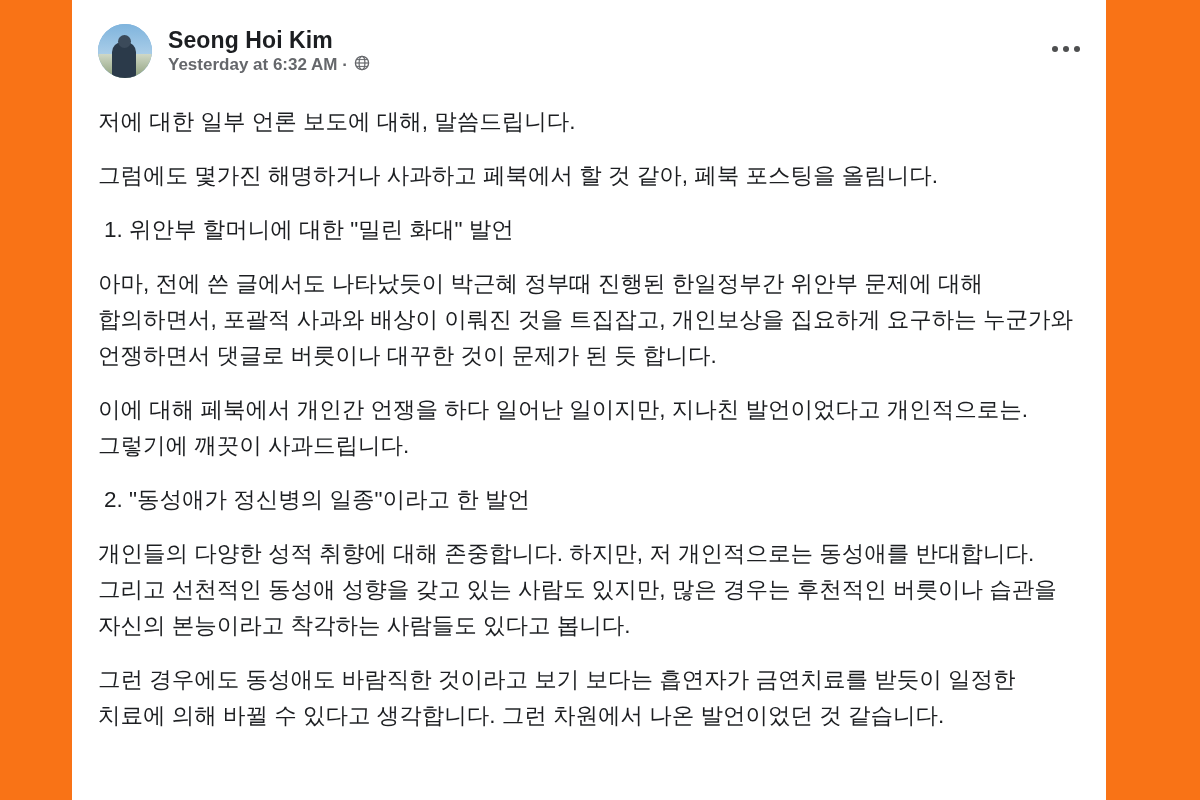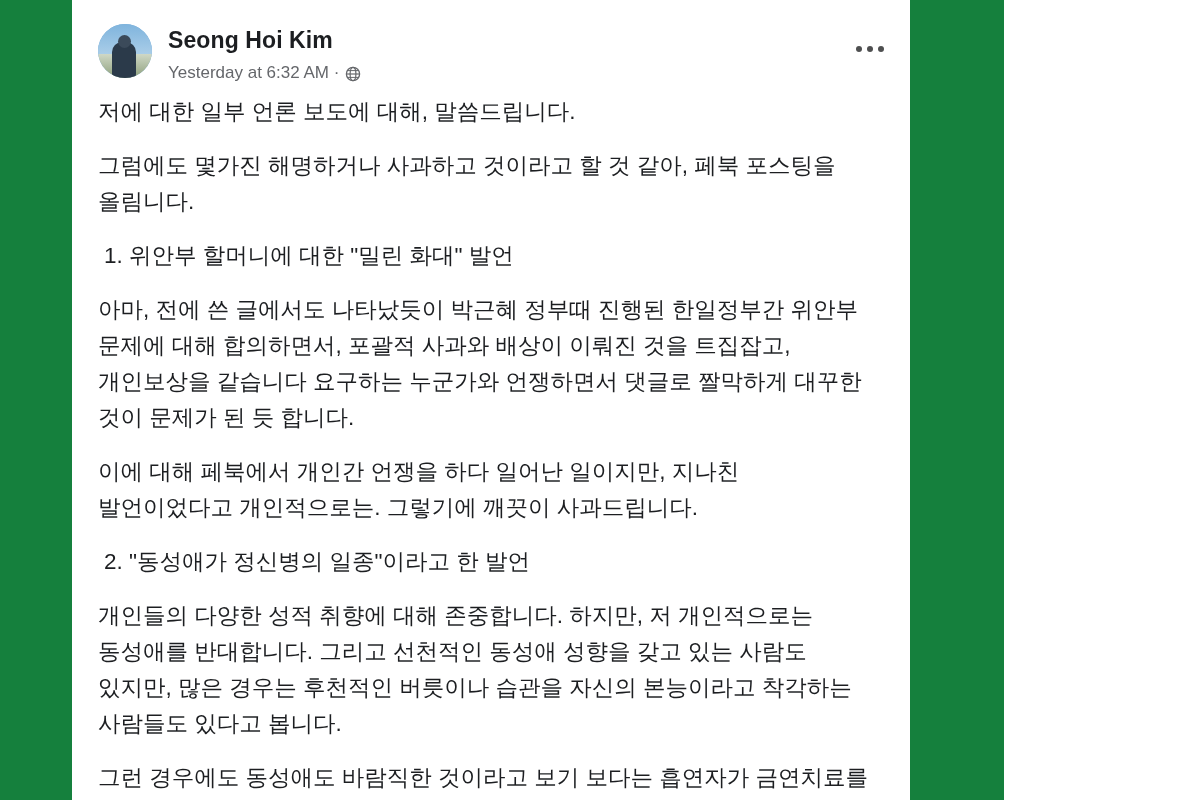--- a/index.html
+++ b/index.html
@@ -7,23 +7,23 @@
     padding: 0;
     width: 1200px;
     height: 800px;
     background: #ffffff;
     font-family: "Liberation Sans", sans-serif;
     overflow: hidden;
   }
 
   #screen {
     position: relative;
-    width: 1004px;
+    width: 1200px;
     height: 800px;
-    background: #15803d;
+    background: #f97316;
     display: flex;
     justify-content: center;
   }
 
   
   .post-card {
     position: relative;
     width: 1034px;
     margin-left: 72px;
     margin-right: 94px;
@@ -89,23 +89,24 @@
   .author-name {
     font-size: 23px;
     font-weight: bold;
     color: #1c1e21;
     line-height: 28px;
     letter-spacing: 0.1px;
   }
 
   .meta-row {
     display: flex;
-    align-items: center;
+    align-items: flex-start;
     gap: 6px;
-    margin-top: 8px;
+    margin-top: 0;
+    font-weight: bold;
   }
 
   .timestamp {
     font-size: 17px;
     color: #65676b;
     line-height: 22px;
   }
 
   .globe-icon {
     width: 16px;
@@ -137,21 +138,21 @@
 
   
   .post-body {
     padding: 10px 30px 0 26px;
   }
 
   .para {
     font-size: 22.5px;
     line-height: 36px;
     color: #1c1e21;
-    margin: 0 0 18px 0;
+    margin: 16px 0 18px 0;
     word-break: keep-all;
   }
 
   .numbered {
     padding-left: 6px;
   }
 </style>
 </head>
 <body>
 
@@ -185,23 +186,23 @@
 
       <div class="more-button">
         <span class="dot"></span>
         <span class="dot"></span>
         <span class="dot"></span>
       </div>
     </div>
 
     <div class="post-body">
       <p class="para">저에 대한 일부 언론 보도에 대해, 말씀드립니다.</p>
-      <p class="para">그럼에도 몇가진 해명하거나 사과하고 것이라고 할 것 같아, 페북 포스팅을 올림니다.</p>
+      <p class="para">그럼에도 몇가진 해명하거나 사과하고 페북에서 할 것 같아, 페북 포스팅을 올림니다.</p>
       <p class="para numbered">1. 위안부 할머니에 대한 "밀린 화대" 발언</p>
-      <p class="para">아마, 전에 쓴 글에서도 나타났듯이 박근혜 정부때 진행된 한일정부간 위안부 문제에 대해 합의하면서, 포괄적 사과와 배상이 이뤄진 것을 트집잡고, 개인보상을 같습니다 요구하는 누군가와 언쟁하면서 댓글로 짤막하게 대꾸한 것이 문제가 된 듯 합니다.</p>
+      <p class="para">아마, 전에 쓴 글에서도 나타났듯이 박근혜 정부때 진행된 한일정부간 위안부 문제에 대해 합의하면서, 포괄적 사과와 배상이 이뤄진 것을 트집잡고, 개인보상을 집요하게 요구하는 누군가와 언쟁하면서 댓글로 버릇이나 대꾸한 것이 문제가 된 듯 합니다.</p>
       <p class="para">이에 대해 페북에서 개인간 언쟁을 하다 일어난 일이지만, 지나친 발언이었다고 개인적으로는. 그렇기에 깨끗이 사과드립니다.</p>
       <p class="para numbered">2. "동성애가 정신병의 일종"이라고 한 발언</p>
       <p class="para">개인들의 다양한 성적 취향에 대해 존중합니다. 하지만, 저 개인적으로는 동성애를 반대합니다. 그리고 선천적인 동성애 성향을 갖고 있는 사람도 있지만, 많은 경우는 후천적인 버릇이나 습관을 자신의 본능이라고 착각하는 사람들도 있다고 봅니다.</p>
       <p class="para">그런 경우에도 동성애도 바람직한 것이라고 보기 보다는 흡연자가 금연치료를 받듯이 일정한 치료에 의해 바뀔 수 있다고 생각합니다. 그런 차원에서 나온 발언이었던 것 같습니다.</p>
 
     </div>
 
   </div>
 </div>
 

